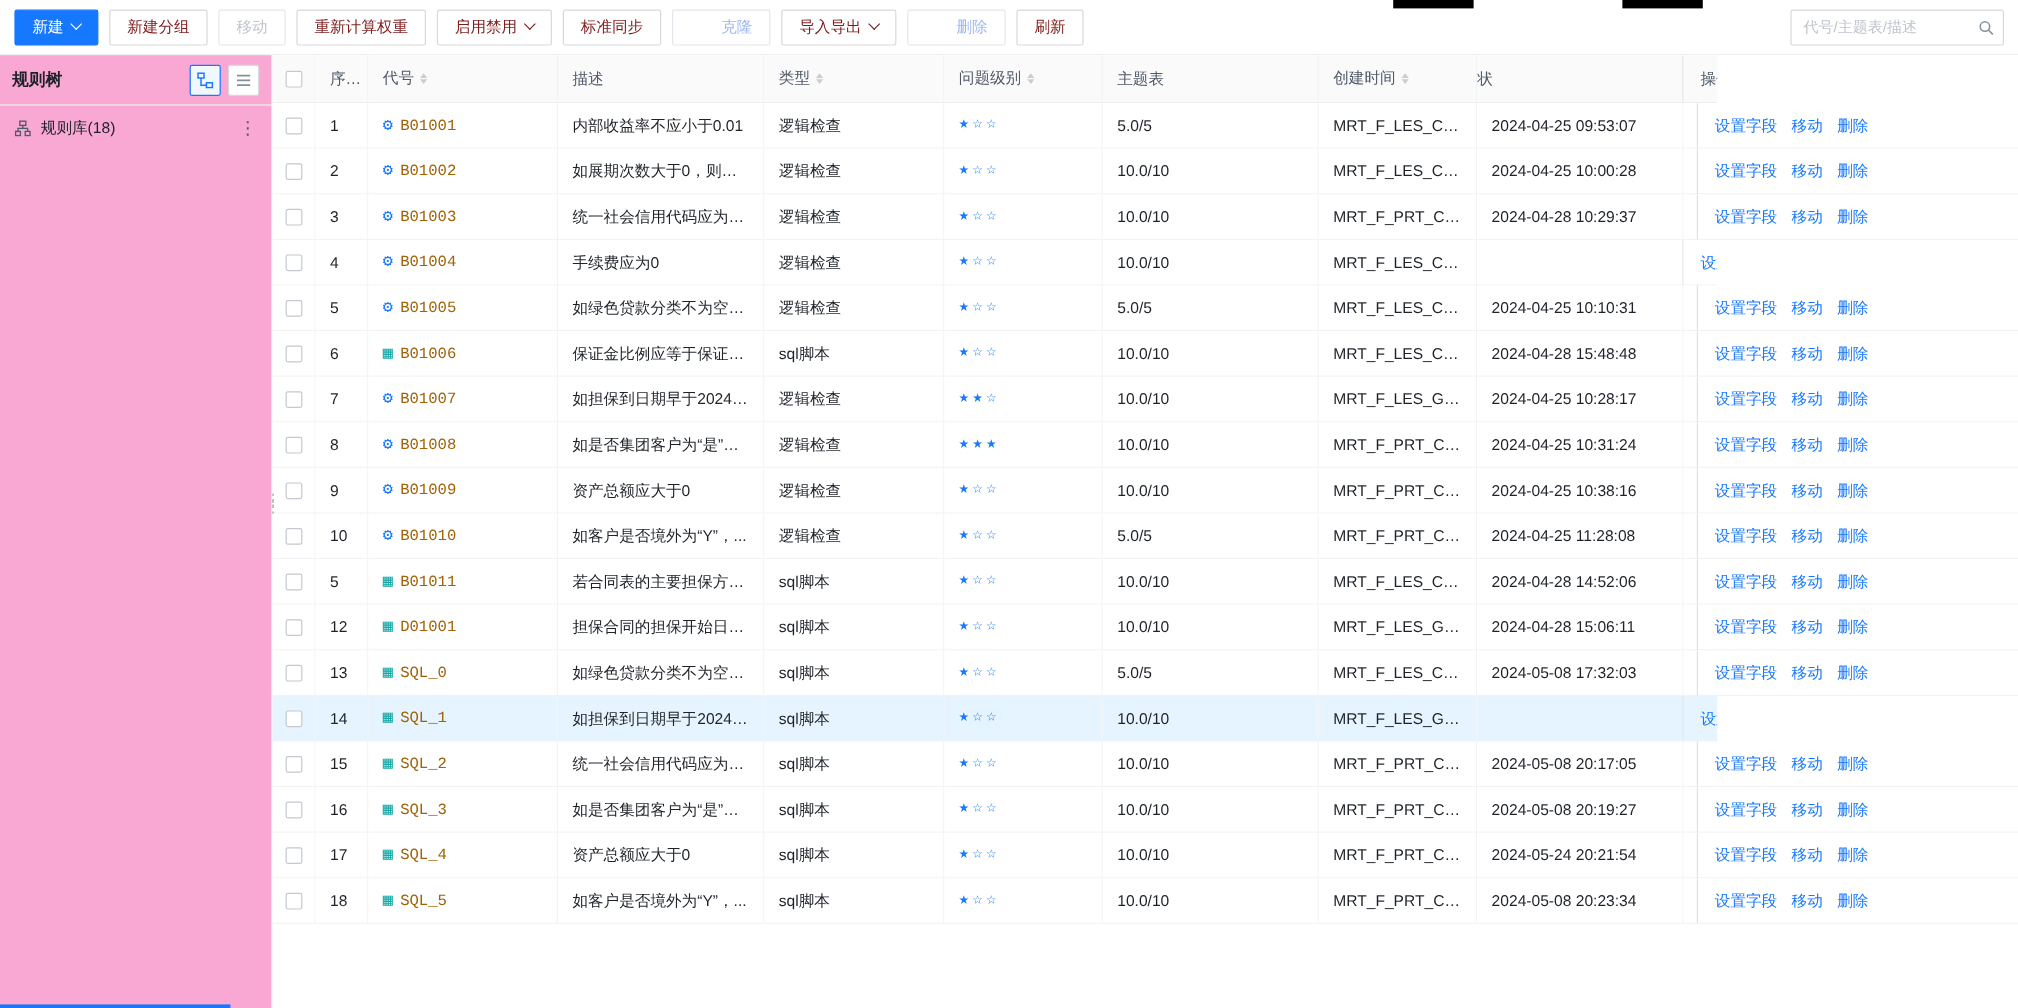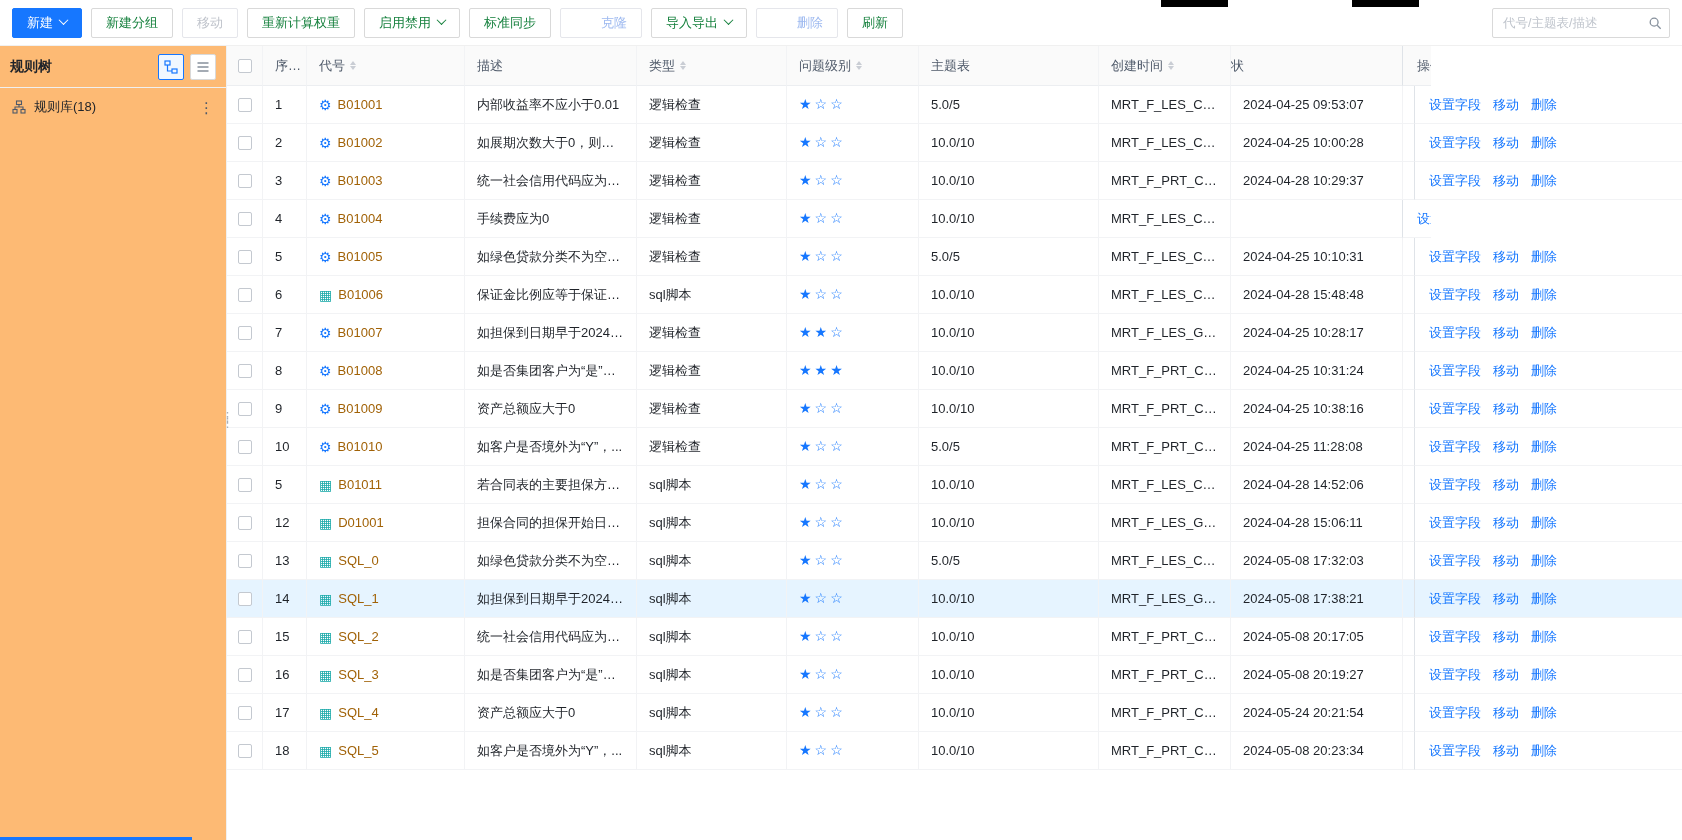--- a/index.html
+++ b/index.html
@@ -3,59 +3,59 @@
 <meta charset="utf-8">
 <style>
   * { box-sizing: border-box; margin: 0; padding: 0; }
   html,body { width:1682px; height:840px; overflow:hidden; background:#fff;
     font-family:"Liberation Sans","DejaVu Sans",sans-serif; font-size:13px; color:#1f2329; }
 
   
   .topbar { height:46px; display:flex; align-items:center; gap:9px; padding:0 12px;
     border-bottom:1px solid #f0f0f0; position:relative; background:#fff; }
   .btn { height:30px; padding:0 14px; border:1px solid #d9d9d9; background:#fff; border-radius:2px;
-    font-size:13px; color:#15803d; display:inline-flex; align-items:center; gap:7px; cursor:pointer; white-space:nowrap; }
+    font-size:13px; color:#7f1d1d; display:inline-flex; align-items:center; gap:7px; cursor:pointer; white-space:nowrap; }
   .btn.primary { background:#1677ff; border-color:#1677ff; color:#fff; }
   .btn.disabled { color:#c0c4cc; border-color:#e5e6eb; cursor:not-allowed; }
   .btn.soft { color:#9db9f0; border-color:#e5e6eb; cursor:not-allowed;padding-left:40px; }
   .chev { width:7px; height:7px; border-right:1.4px solid currentColor; border-bottom:1.4px solid currentColor;
     transform:rotate(45deg) translate(-1px,-1px); display:inline-block; margin-top:-3px; }
   .searchbox { margin-left:auto; position:relative; }
   .searchbox input { width:178px; height:30px; border:1px solid #d9d9d9; border-radius:2px;
     padding:0 16px 0 10px; font-size:12.5px; color:#1f2329; outline:none;
     font-family:"Liberation Sans","DejaVu Sans",sans-serif; }
   .searchbox input::placeholder { color:#bfc4cc; }
   .searchbox .sicon { position:absolute; right:8px; top:8px; }
   .redact { position:absolute; top:0; height:7px; background:#000; }
   .redact.r1 { left:1161px; width:67px; }
   .redact.r2 { left:1352px; width:67px; }
 
   
   .layout { display:flex; height:794px; position:relative; }
-  .sidebar { width:227px; border-right:1px solid #f0f0f0; background:#fdba74; flex-shrink:0; }
+  .sidebar { width:227px; border-right:1px solid #f0f0f0; background:#f9a8d4; flex-shrink:0; }
   .sidebar-head { height:42px; display:flex; align-items:center; padding:0 10px; border-bottom:1px solid #f0f0f0; gap:6px; }
   .sidebar-title { font-size:14px; font-weight:700; color:#1f2329; margin-right:auto; }
   .icon-btn { width:26px; height:26px; border:1px solid #d9d9d9; border-radius:2px; background:#fff;
     display:inline-flex; align-items:center; justify-content:center; color:#86909c; cursor:pointer; }
   .icon-btn.active { border-color:#1677ff; color:#1677ff; background:#f0f7ff; }
   .tree-item { height:38px; display:flex; align-items:center; gap:8px; padding:0 12px; cursor:pointer; color:#1f2329; }
   .tree-item .more { margin-left:auto; color:#4e5969; font-size:15px; cursor:pointer; line-height:1; }
   .tree-item .node-icon { color:#4e5969; display:inline-flex; }
   .divider-grip { position:absolute; left:221px; top:368px; color:#aab0b8; font-size:13px; letter-spacing:-2px;
     line-height:6px; width:8px; text-align:center; user-select:none; }
 
   
   .content { flex:1; overflow:hidden; background:#fff; }
   .cols { display:grid; grid-template-columns:36px 44px 158px 172px 150px 132px 180px 132px 172px 12px 1fr; }
   .cell { border-right:1px solid #f2f3f5; border-bottom:1px solid #f2f3f5; padding:0 12px;
     overflow:hidden; white-space:nowrap; text-overflow:ellipsis; }
   .thead .cell { background:#fafafa; color:#4e5969; font-weight:500; height:40px; line-height:39px; border-bottom:1px solid #eceef1; }
   .tr .cell { height:38px; line-height:37px; background:#fff; }
   .tr.selected .cell { background:#e6f4ff; }
-  .cell.flex { display:flex; align-items:center; }
+  .cell.flex { display:flex; align-items:center;font-family:Liberation Mono, monospace; }
   .c-check { padding:0; display:flex; align-items:center; justify-content:center; }
   .checkbox { width:14px; height:14px; border:1px solid #c4c9d0; border-radius:2px; background:#fff; display:inline-block; cursor:pointer; }
   .sorter { display:inline-flex; flex-direction:column; margin-left:5px; gap:1px; }
   .sorter i { display:block; width:0; height:0; border:3.5px solid transparent; }
   .sorter i.up { border-bottom:4.5px solid #c9cdd4; border-top:none; }
   .sorter i.down { border-top:4.5px solid #c9cdd4; border-bottom:none; }
   .rule-icon { font-size:14px; margin-right:6px; line-height:1; }
   .rule-icon.gear { color:#1677ff; }
   .rule-icon.sql { color:#17a8a8; }
   .code-link { color:#a16207; cursor:pointer; text-decoration:none; }
@@ -526,21 +526,20 @@
     </div>
     <div class="cell">如担保到日期早于2024/03/...</div>
     <div class="cell">sql脚本</div>
     <div class="cell flex">
             <span class="star filled">★</span>
             <span class="star">☆</span>
             <span class="star">☆</span>
           </div>
     <div class="cell">10.0/10</div>
     <div class="cell">MRT_F_LES_GUAR_...</div>
-    <div class="cell">2024-05-08 17:38:21</div>
     <div class="cell sliver"></div>
     <div class="cell c-actions">
             <a class="action-link">设置字段</a>
             <a class="action-link">移动</a>
             <a class="action-link">删除</a>
           </div>
   </div>
         <div class="tr cols">
     <div class="cell c-check">
       <span class="checkbox"></span>

